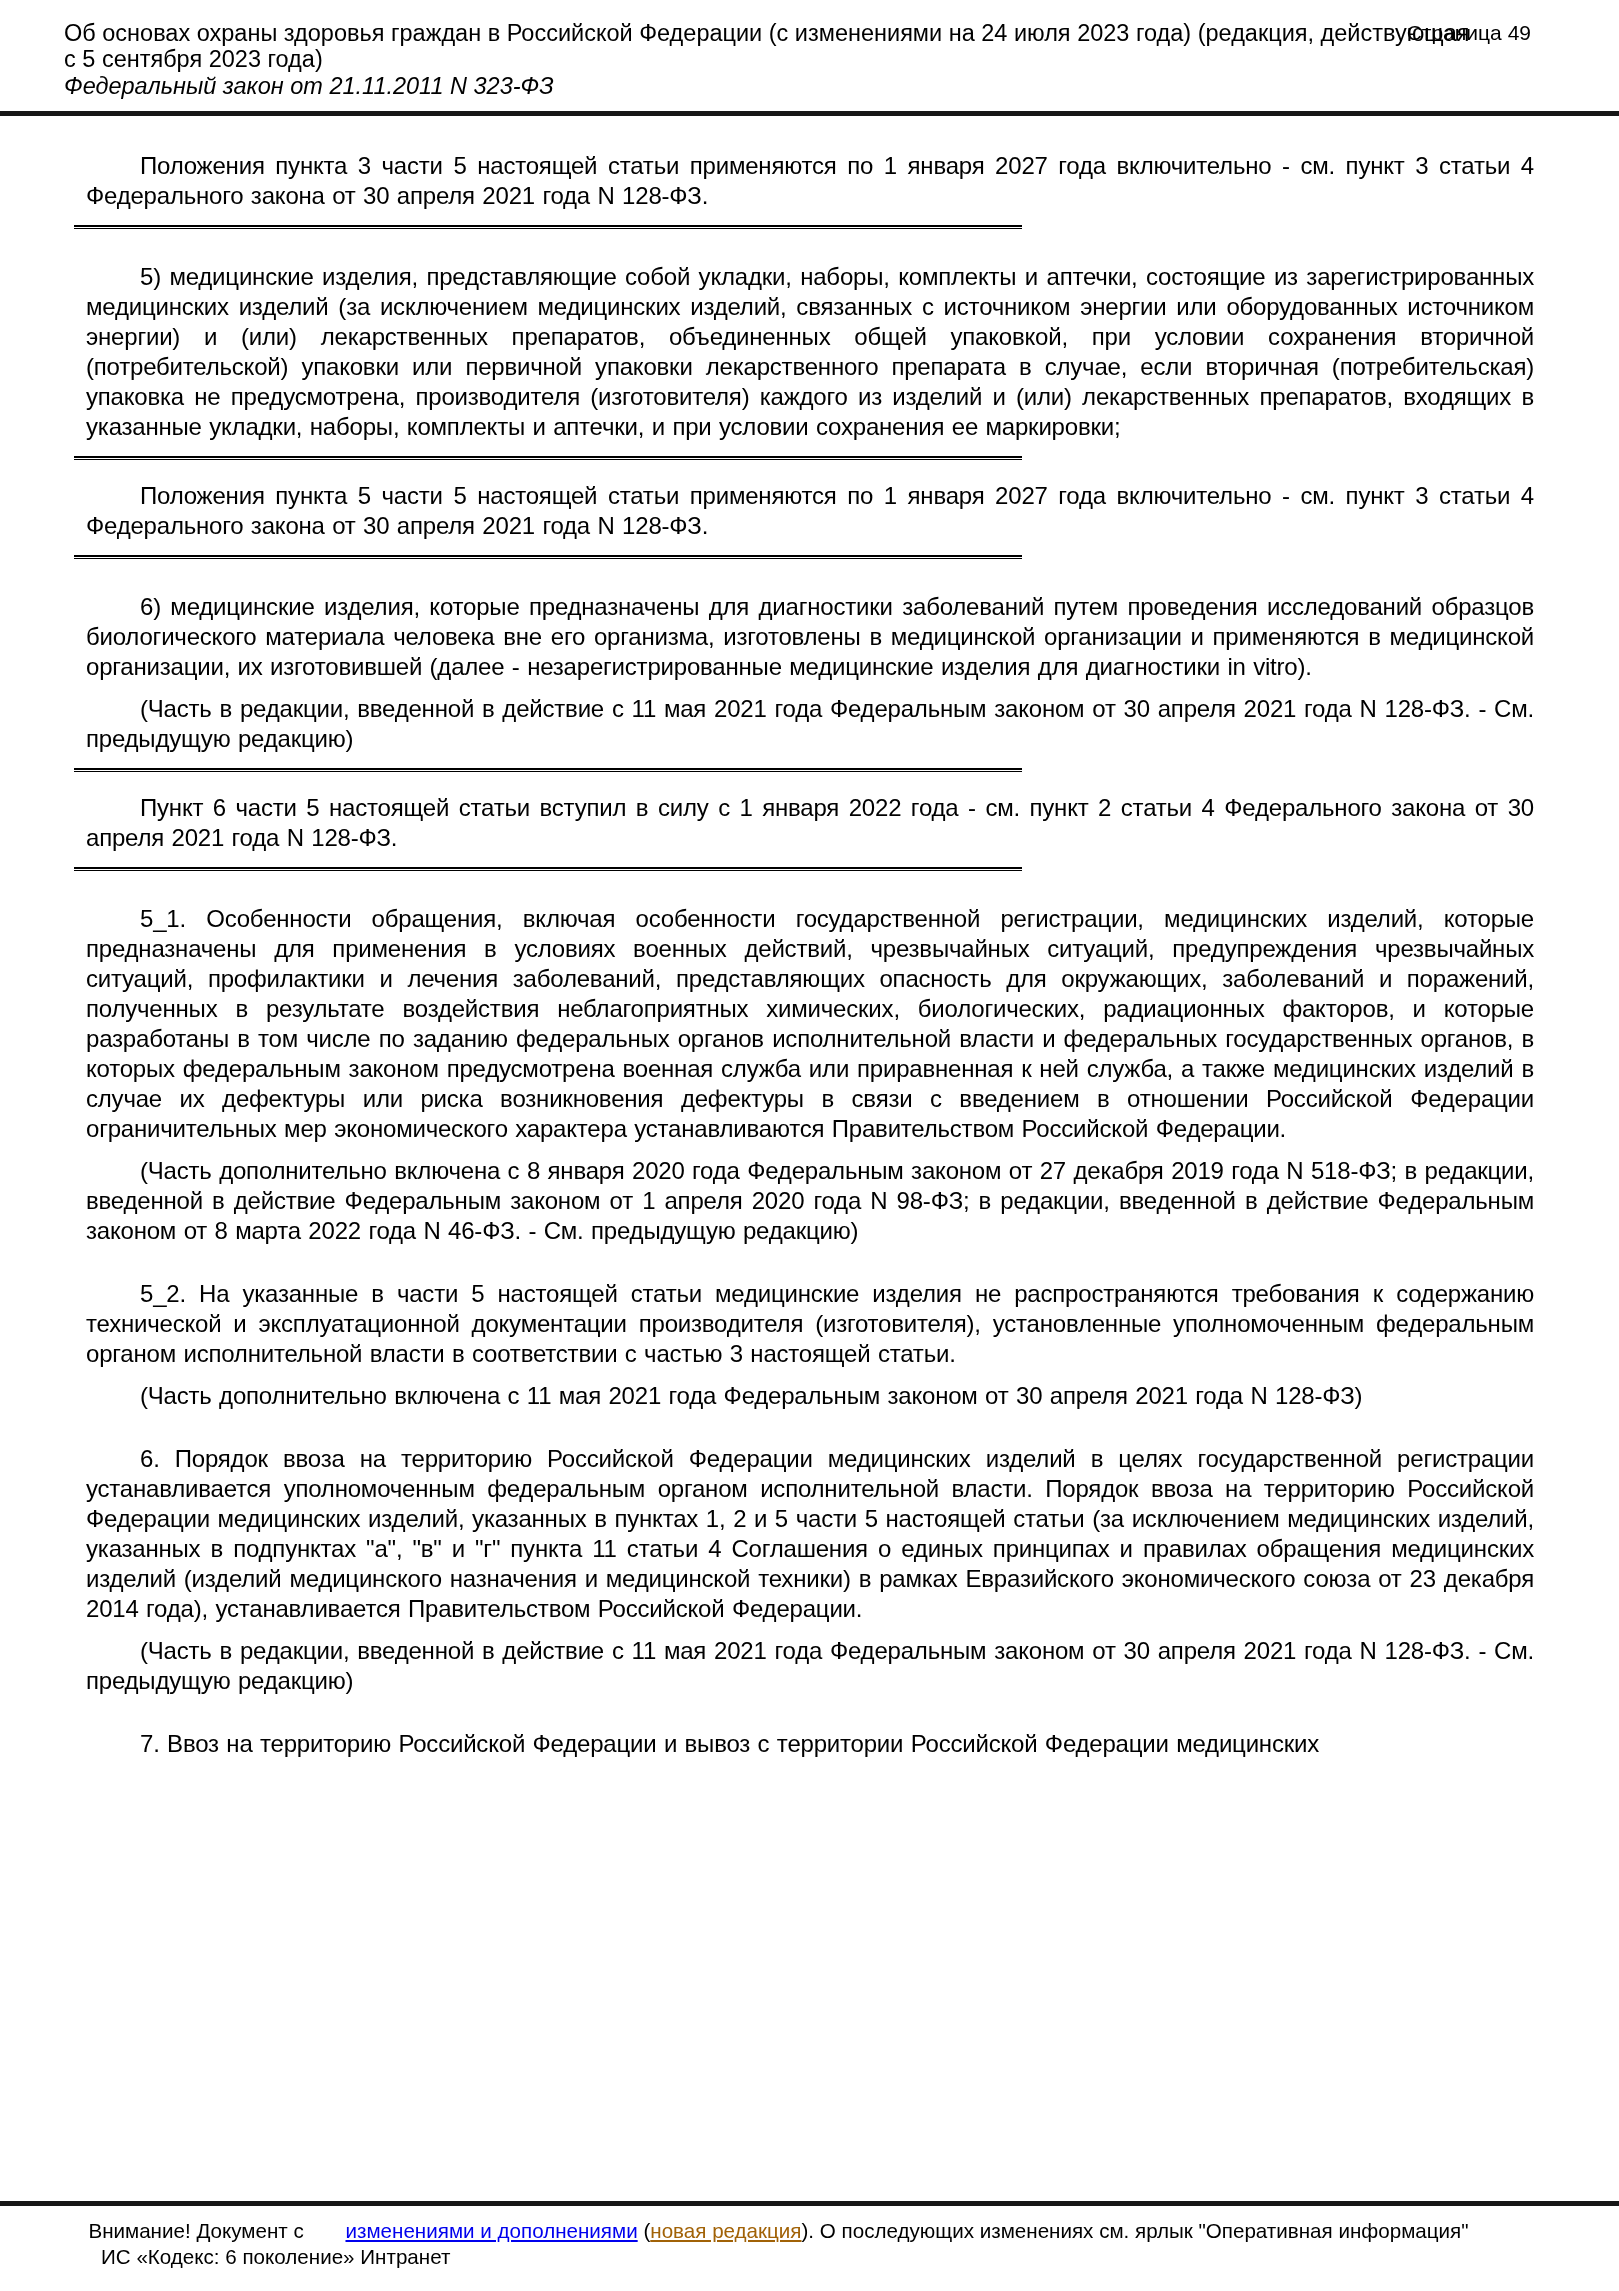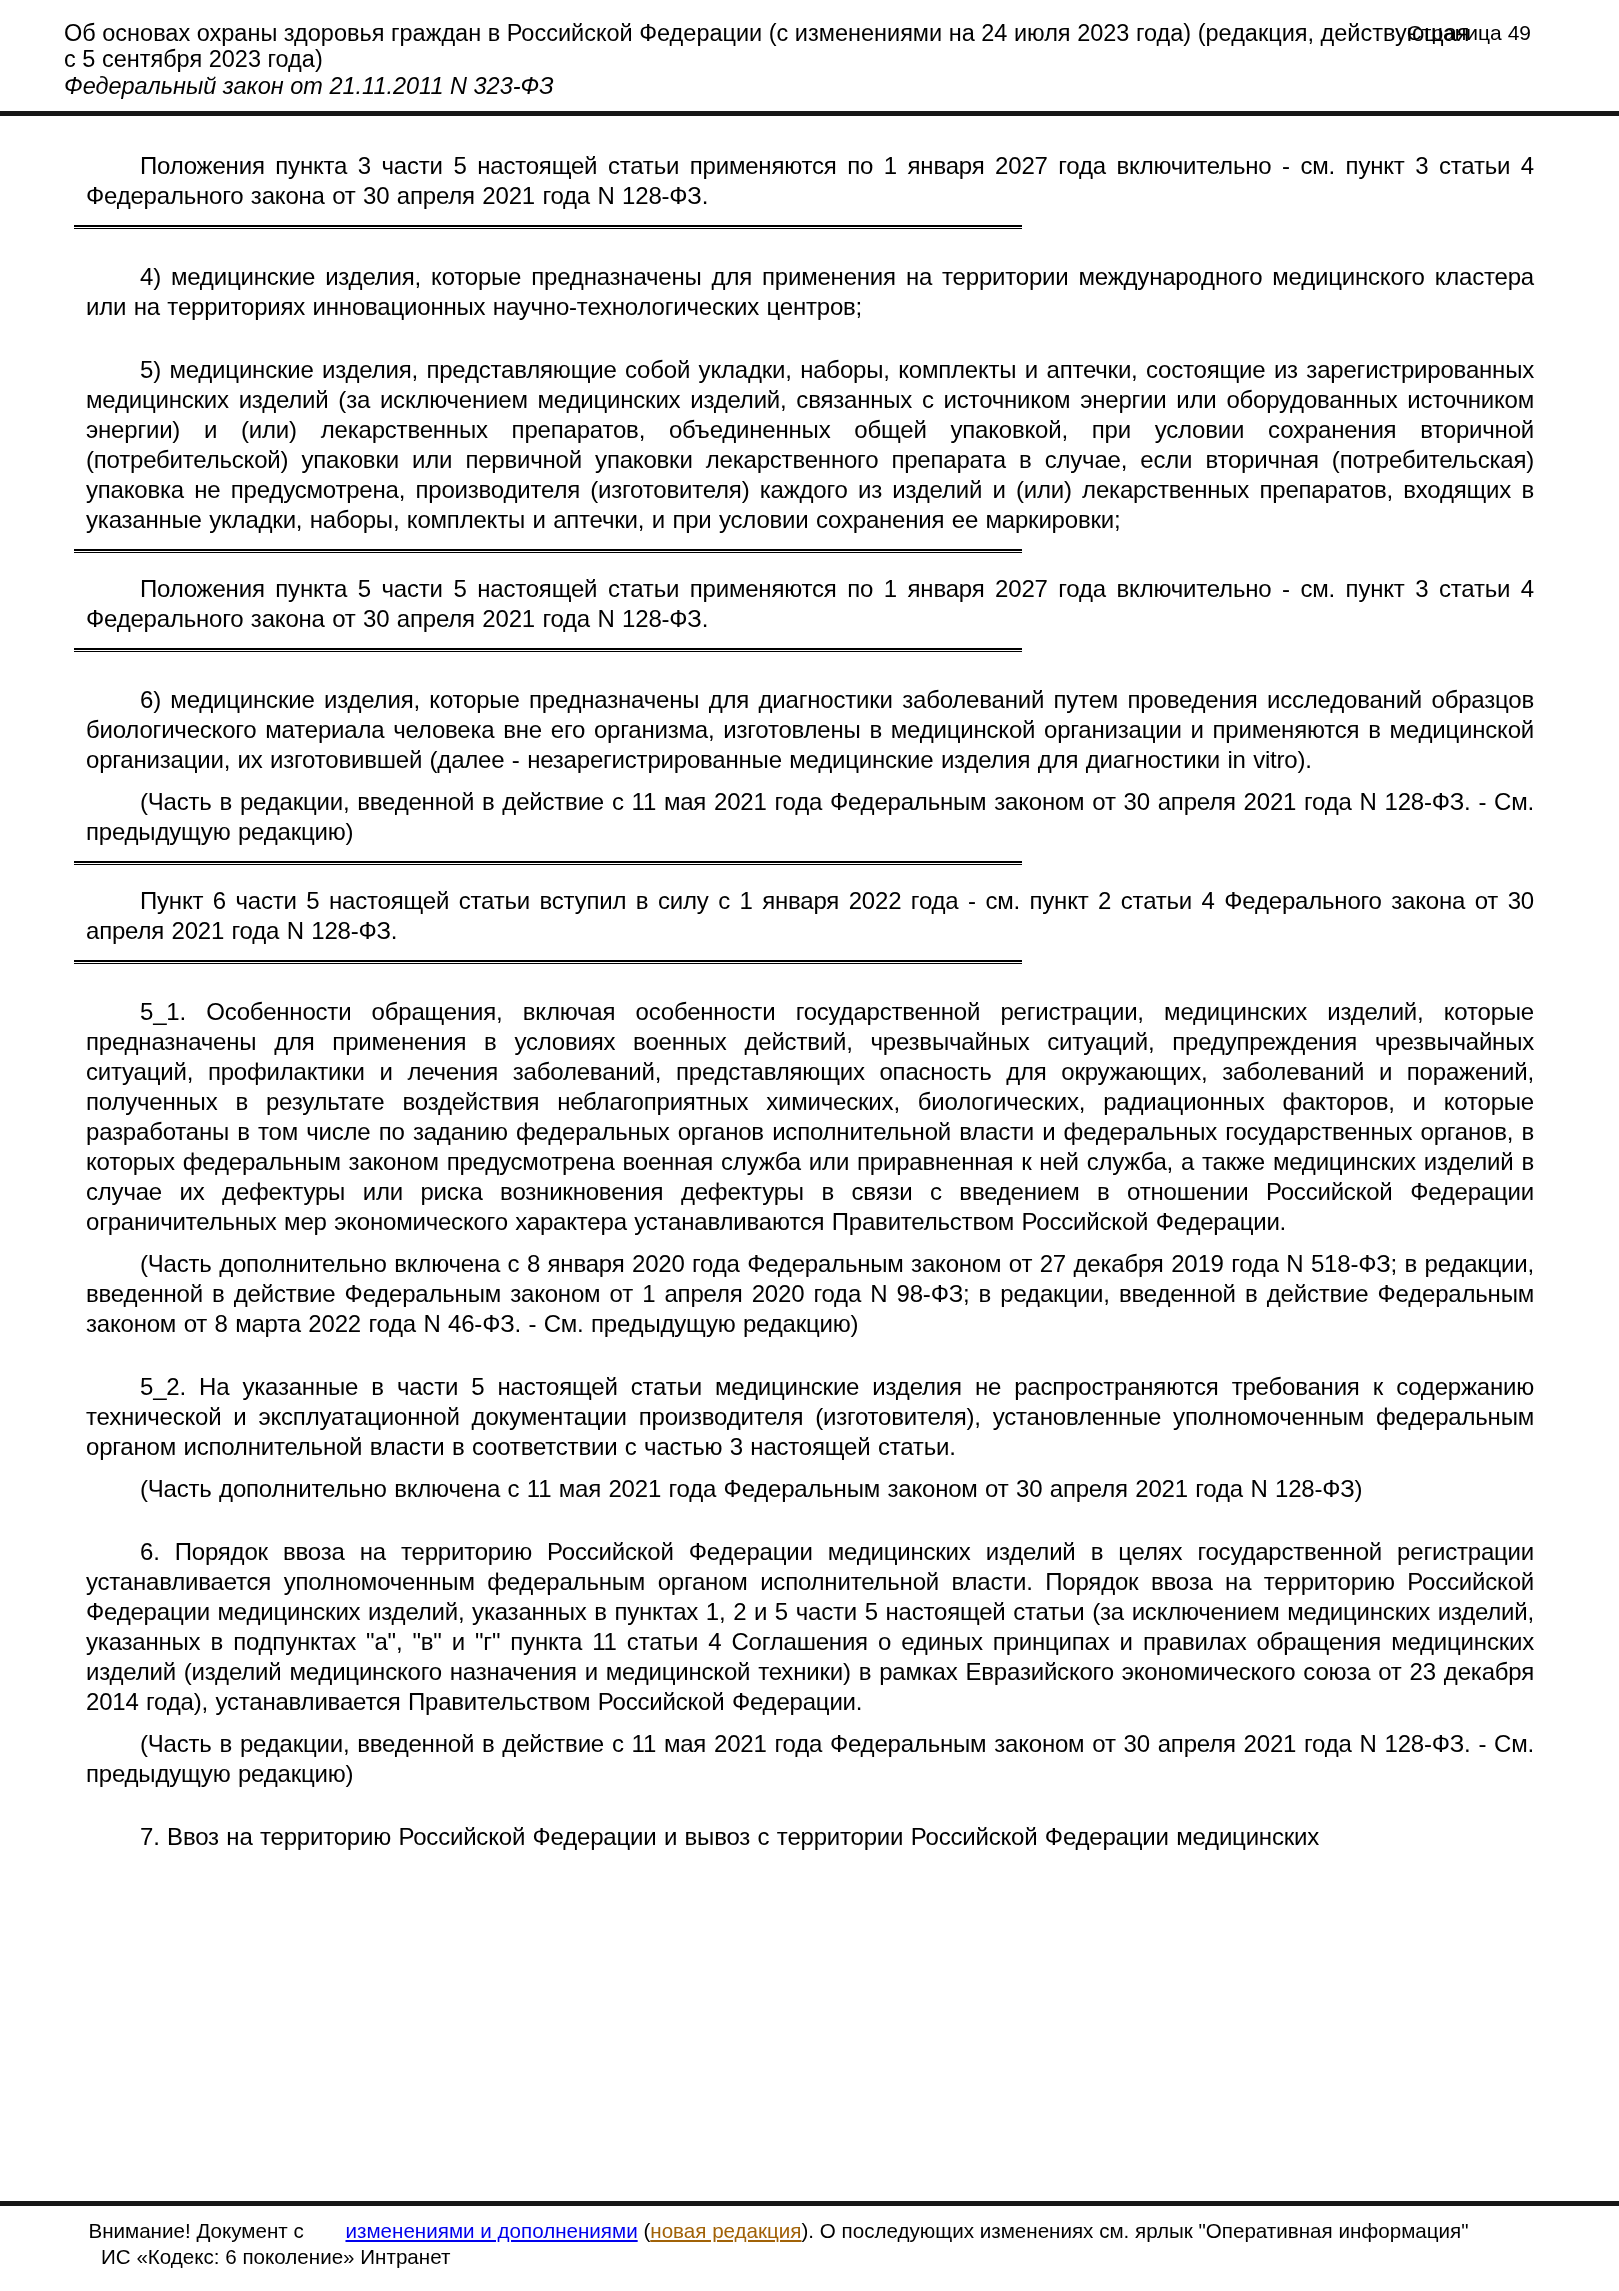--- a/index.html
+++ b/index.html
@@ -54,21 +54,20 @@
     <div class="hdr-line">Об основах охраны здоровья граждан в Российской Федерации (с изменениями на 24 июля 2023 года) (редакция, действующая</div>
     <div class="hdr-line">с 5 сентября 2023 года)</div>
     <div class="hdr-line hdr-sub">Федеральный закон от 21.11.2011 N 323-ФЗ</div>
     <div class="hdr-page">Страница 49</div>
   </div>
   <div class="top-rule"></div>
 
   <div class="content">
     <p class="t">Положения пункта 3 части 5 настоящей статьи применяются по 1 января 2027 года включительно - см. пункт 3 статьи 4 Федерального закона от 30 апреля 2021 года N 128-ФЗ.</p>
     <div class="split"></div>
-    <p class="t gap">4) медицинские изделия, которые предназначены для применения на территории международного медицинского кластера или на территориях инновационных научно-технологических центров;</p>
     <p class="t gap">5) медицинские изделия, представляющие собой укладки, наборы, комплекты и аптечки, состоящие из зарегистрированных медицинских изделий (за исключением медицинских изделий, связанных с источником энергии или оборудованных источником энергии) и (или) лекарственных препаратов, объединенных общей упаковкой, при условии сохранения вторичной (потребительской) упаковки или первичной упаковки лекарственного препарата в случае, если вторичная (потребительская) упаковка не предусмотрена, производителя (изготовителя) каждого из изделий и (или) лекарственных препаратов, входящих в указанные укладки, наборы, комплекты и аптечки, и при условии сохранения ее маркировки;</p>
     <div class="split"></div>
     <p class="t">Положения пункта 5 части 5 настоящей статьи применяются по 1 января 2027 года включительно - см. пункт 3 статьи 4 Федерального закона от 30 апреля 2021 года N 128-ФЗ.</p>
     <div class="split"></div>
     <p class="t gap">6) медицинские изделия, которые предназначены для диагностики заболеваний путем проведения исследований образцов биологического материала человека вне его организма, изготовлены в медицинской организации и применяются в медицинской организации, их изготовившей (далее - незарегистрированные медицинские изделия для диагностики in vitro).</p>
     <p class="t">(Часть в редакции, введенной в действие с 11 мая 2021 года Федеральным законом от 30 апреля 2021 года N 128-ФЗ. - См. предыдущую редакцию)</p>
     <div class="split"></div>
     <p class="t">Пункт 6 части 5 настоящей статьи вступил в силу с 1 января 2022 года - см. пункт 2 статьи 4 Федерального закона от 30 апреля 2021 года N 128-ФЗ.</p>
     <div class="split"></div>
     <p class="t gap">5_1. Особенности обращения, включая особенности государственной регистрации, медицинских изделий, которые предназначены для применения в условиях военных действий, чрезвычайных ситуаций, предупреждения чрезвычайных ситуаций, профилактики и лечения заболеваний, представляющих опасность для окружающих, заболеваний и поражений, полученных в результате воздействия неблагоприятных химических, биологических, радиационных факторов, и которые разработаны в том числе по заданию федеральных органов исполнительной власти и федеральных государственных органов, в которых федеральным законом предусмотрена военная служба или приравненная к ней служба, а также медицинских изделий в случае их дефектуры или риска возникновения дефектуры в связи с введением в отношении Российской Федерации ограничительных мер экономического характера устанавливаются Правительством Российской Федерации.</p>

